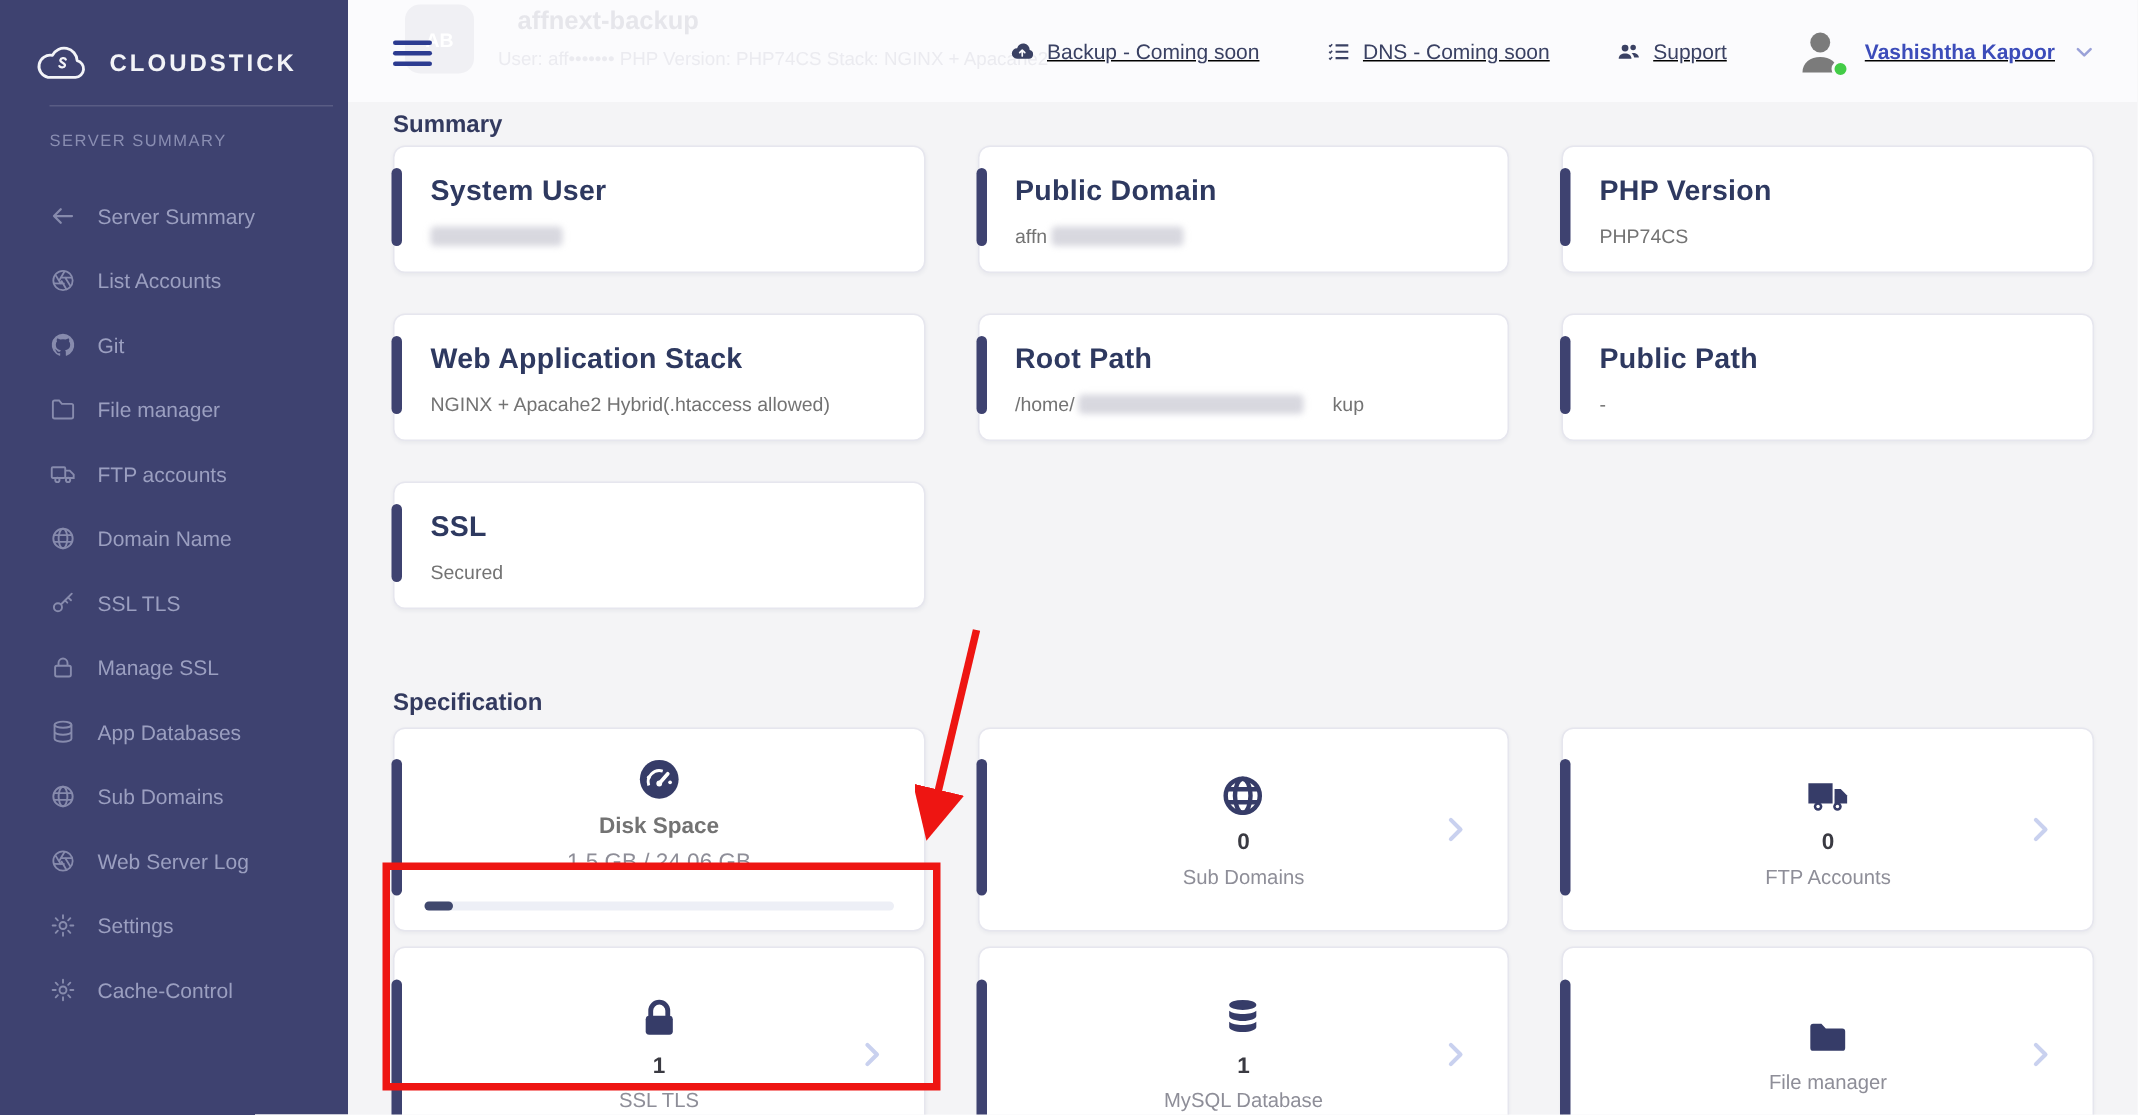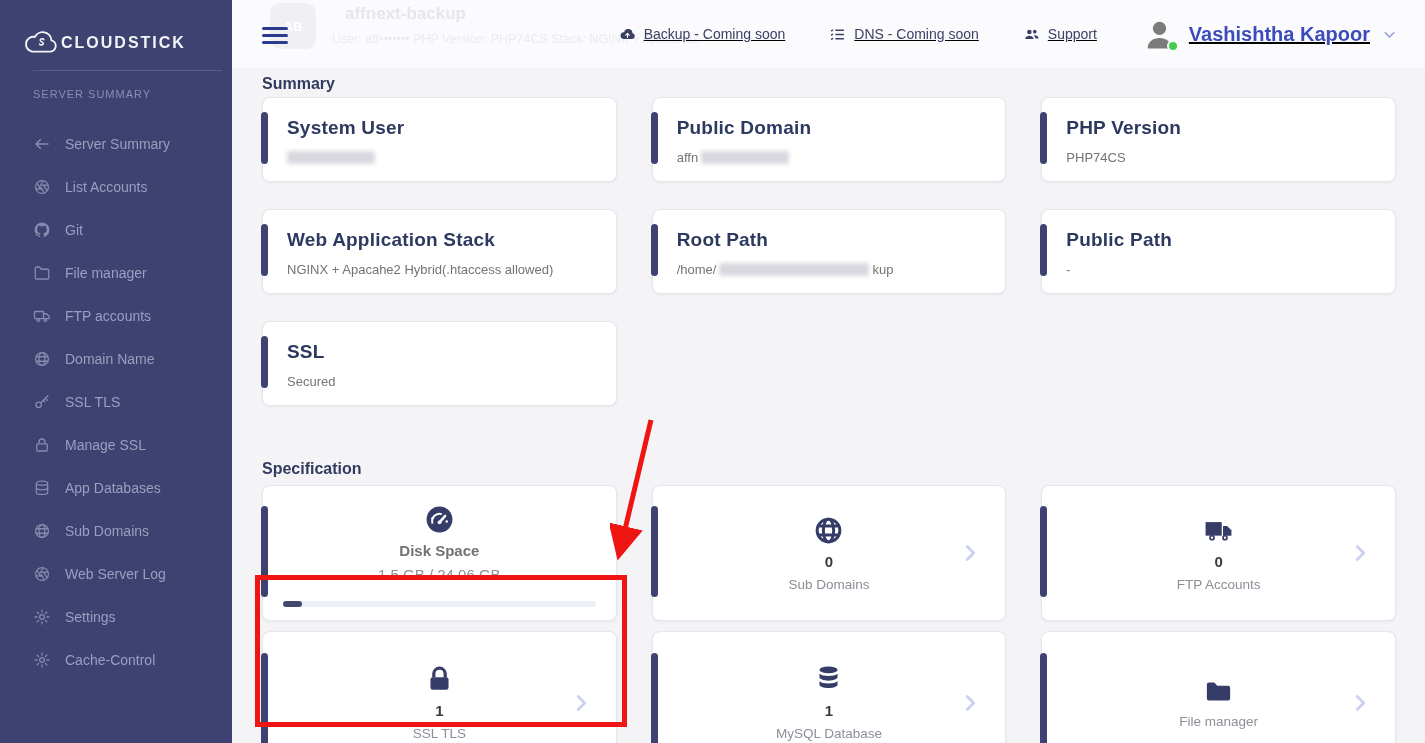--- a/index.html
+++ b/index.html
@@ -1,21 +1,21 @@
 <!DOCTYPE html>
 <html><head>
 <meta charset="utf-8">
 <style>
   * { margin:0; padding:0; box-sizing:border-box; }
   html,body { width:1425px; height:743px; overflow:hidden; font-family:"Liberation Sans","DejaVu Sans",sans-serif; }
   .app { position:relative; width:1425px; height:743px; background:#f4f4f6; }
 
   
   .sidebar { position:absolute; left:0; top:0; width:232px; height:743px; background:#3e4270; z-index:2; }
-  .logo { display:flex; align-items:center; gap:1px; padding:20px 0 0 22px; height:66px; color:#f3f4f8; cursor:pointer; }
+  .logo { display:flex; align-items:center; gap:13px; padding:20px 0 0 22px; height:66px; color:#f3f4f8; cursor:pointer; }
   .logo-icon svg { width:38px; height:27px; display:block; }
   .logo-text { font-size:16px; font-weight:700; letter-spacing:2px; color:#f3f4f8; }
   .sidebar-divider { height:1px; background:rgba(255,255,255,0.14); margin:4px 10px 0 33px; }
   .sidebar-section { margin:17px 0 0 33px; font-size:11px; letter-spacing:1px; color:#8a8eb2; }
   .sidebar-nav { margin-top:22px; }
   .nav-item { display:flex; align-items:center; gap:14px; height:43px; padding-left:33px; color:#9b9fc0; font-size:14px; cursor:pointer; }
   .nav-icon { width:18px; height:18px; flex:0 0 18px; color:#8滚; color:#878bad; }
   .nav-icon svg { width:18px; height:18px; display:block; }
 
   
@@ -27,21 +27,21 @@
   .server-name { position:absolute; left:113px; top:4px; font-size:17px; font-weight:700; color:#e6e6eb; white-space:nowrap; }
   .server-meta { position:absolute; left:100px; top:32px; font-size:12.5px; color:#ebebf0; white-space:nowrap; max-width:430px; overflow:hidden; }
   .topbar-right { position:absolute; right:27px; top:0; height:68px; display:flex; align-items:center; gap:44px;text-decoration:underline; }
   .hnav-item { display:flex; align-items:center; gap:8px; color:#3a4163; font-size:14px; font-weight:500; cursor:pointer; white-space:nowrap; }
   .hnav-item .hicon { width:17px; height:17px; color:#3a4163; }
   .hnav-item .hicon svg { width:17px; height:17px; display:block; }
   .user-block { display:flex; align-items:center; gap:11px; cursor:pointer; }
   .avatar { position:relative; width:37px; height:37px; color:#7b7b7b; }
   .avatar svg { width:37px; height:37px; display:block; }
   .status-dot { position:absolute; right:-1px; bottom:1px; width:12px; height:12px; border-radius:50%; border:2px solid #fbfbfd; }
-  .user-name { color:#3c4cba; font-weight:700; font-size:20px; white-space:nowrap; }
+  .user-name { color:#3c4cba; font-weight:700; font-size:14px; white-space:nowrap; }
   .user-chevron { width:17px; height:17px; color:#9aa1d8; }
   .user-chevron svg { width:17px; height:17px; display:block; }
 
   
   .main { position:relative; padding:6px 29px 0 30px; }
   .section-heading { font-size:16px; font-weight:700; color:#333a5f; line-height:20px; }
   .summary-grid { margin-top:3px; display:grid; grid-template-columns:repeat(3,1fr); gap:27px 35px; grid-auto-rows:85px; }
   .card { position:relative; background:#ffffff; border:1px solid #e6e6ee; border-radius:8px; box-shadow:0 1px 3px rgba(40,45,80,0.06); }
   .accent { position:absolute; left:-2px; top:17%; width:7px; height:63%; border-radius:4px; background:#3e4270; }
   .sum-title { position:absolute; left:24px; top:19px; font-size:19px; font-weight:700; color:#2e3960; letter-spacing:.2px; }
@@ -305,21 +305,21 @@
 
   <div class="card">
     <span class="accent"></span>
     <div class="sum-title">Web Application Stack</div>
     <div class="sum-value"><span>NGINX + Apacahe2 Hybrid(.htaccess allowed)</span></div>
   </div>
 
   <div class="card">
     <span class="accent"></span>
     <div class="sum-title">Root Path</div>
-    <div class="sum-value"><span>/home/</span><span class="pill" style="width: 150px; margin-left: 3px;"></span><span style="margin-left: 3px;">kup</span></div>
+    <div class="sum-value"><span>/home/</span><span class="pill" style="width: 150px; margin-left: 3px;"></span><span style="margin-left: 19px;">kup</span></div>
   </div>
 
   <div class="card">
     <span class="accent"></span>
     <div class="sum-title">Public Path</div>
     <div class="sum-value"><span>-</span></div>
   </div>
 
   <div class="card">
     <span class="accent"></span>

